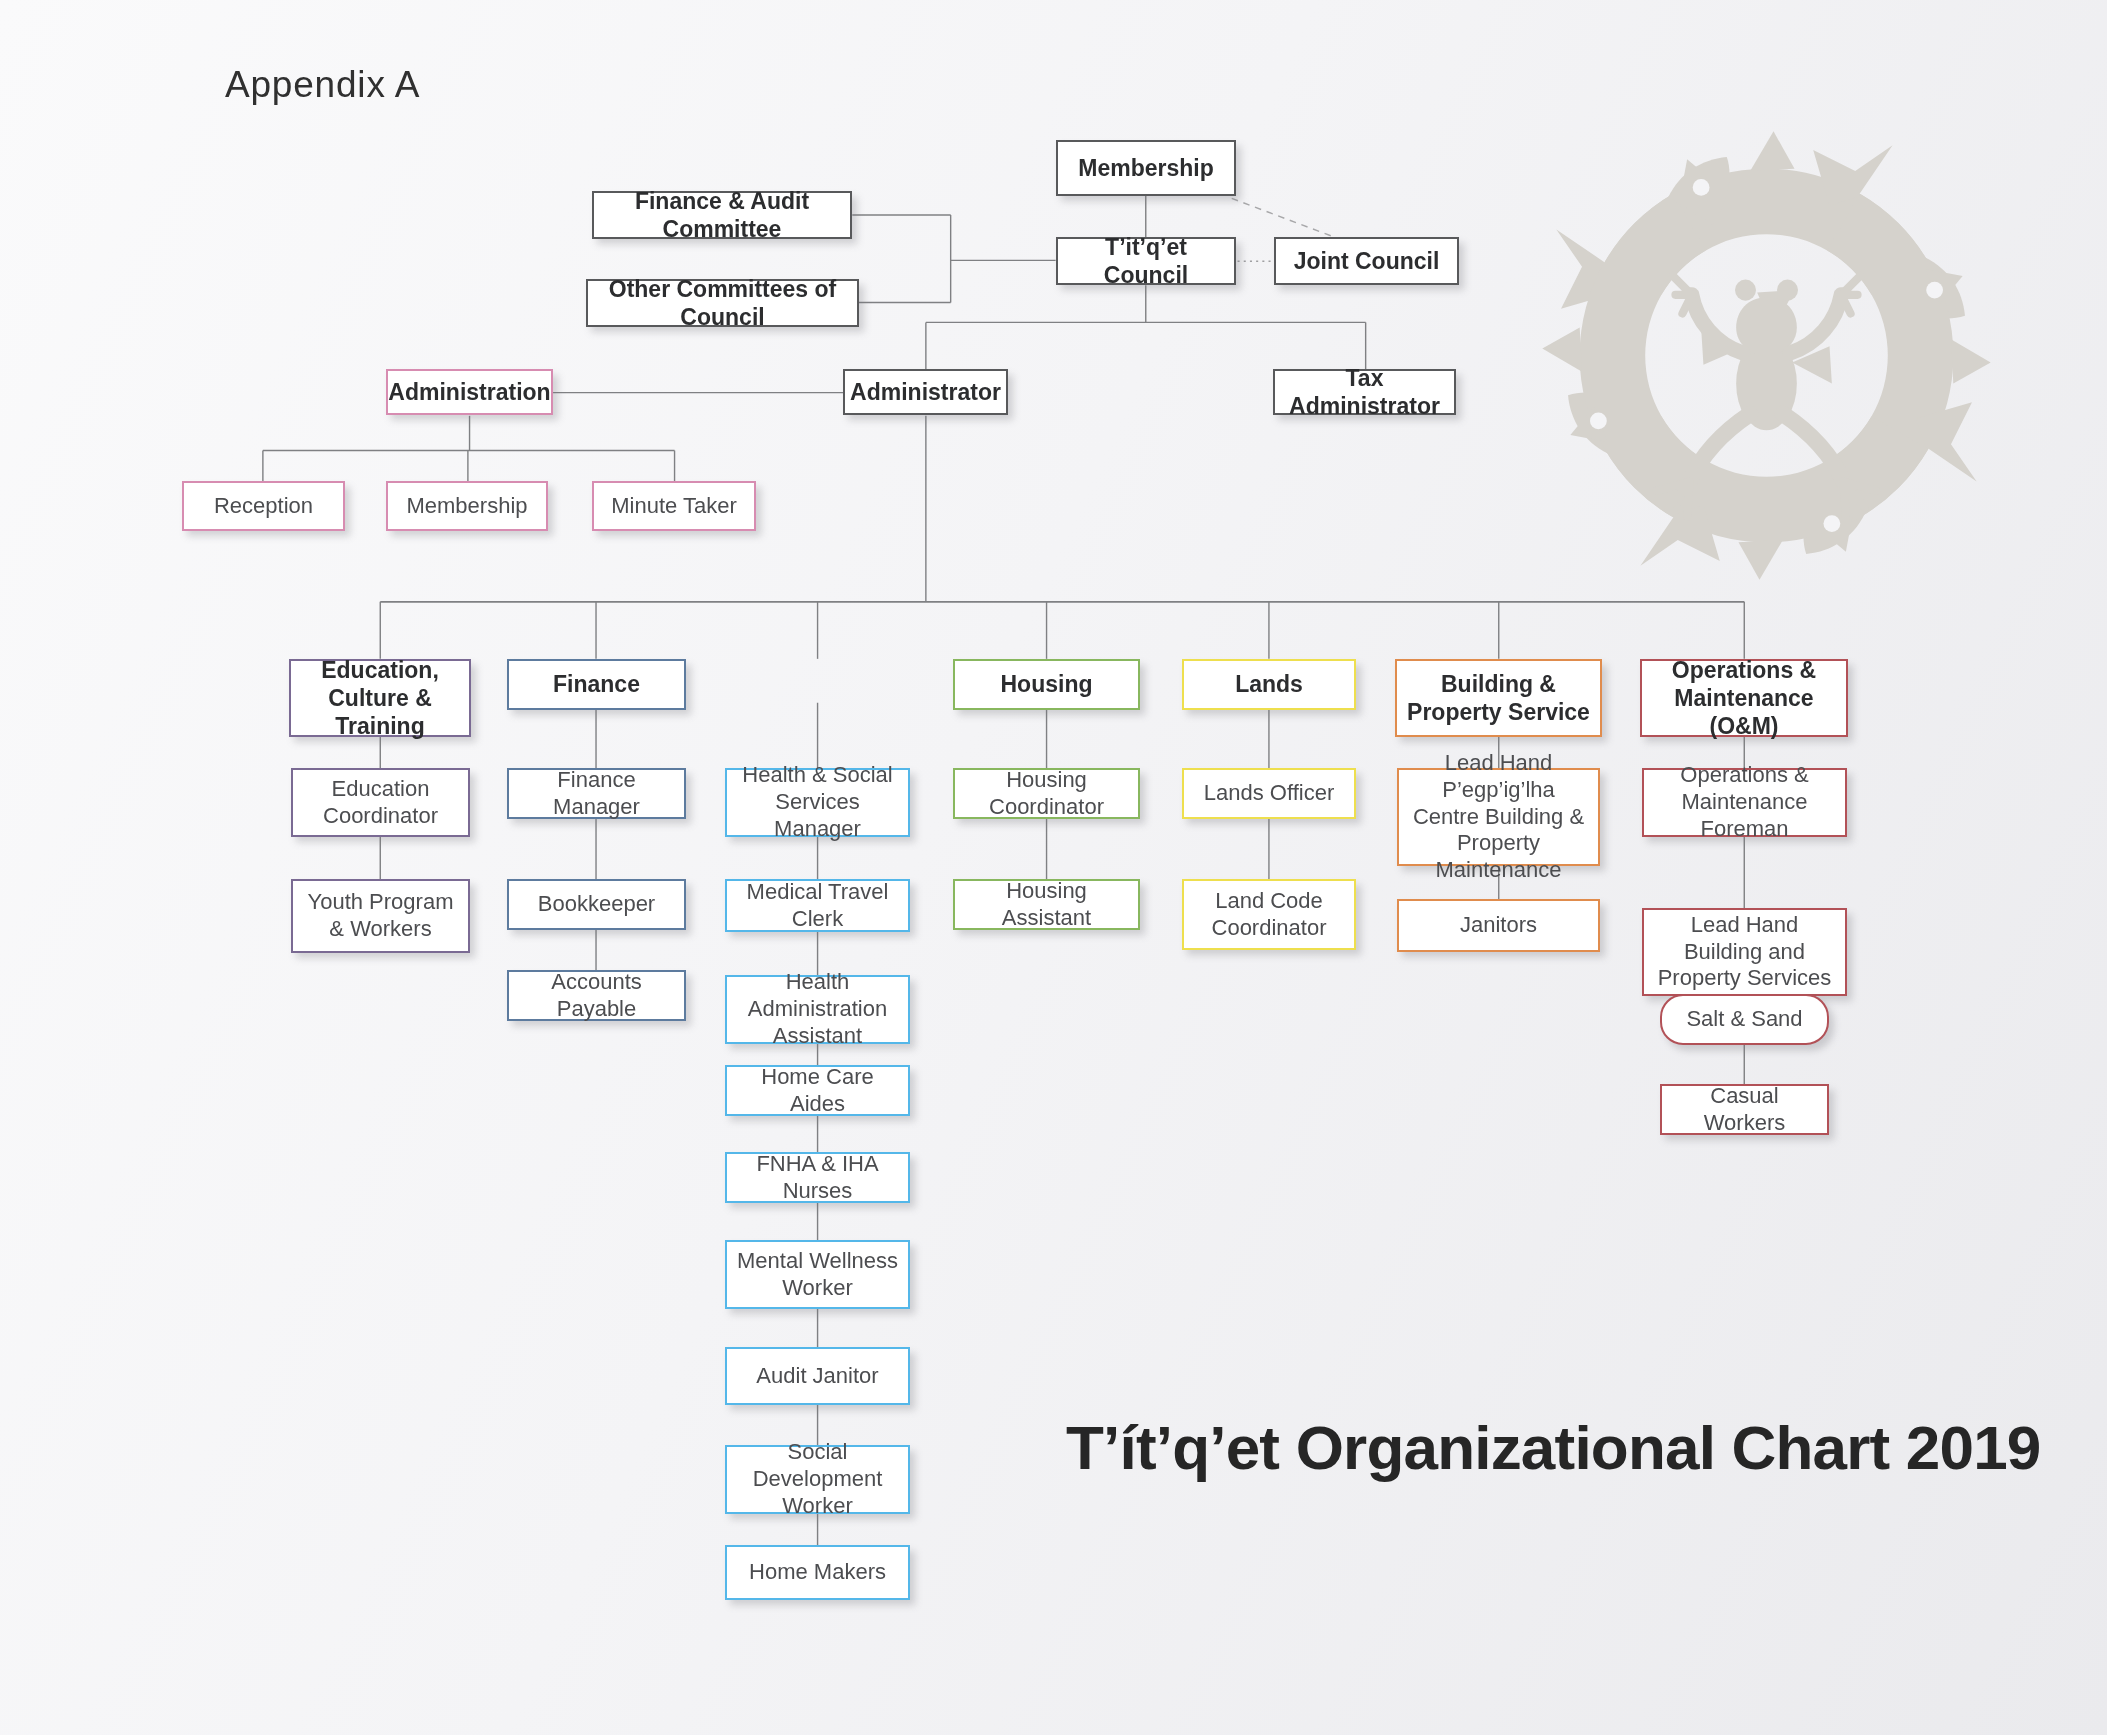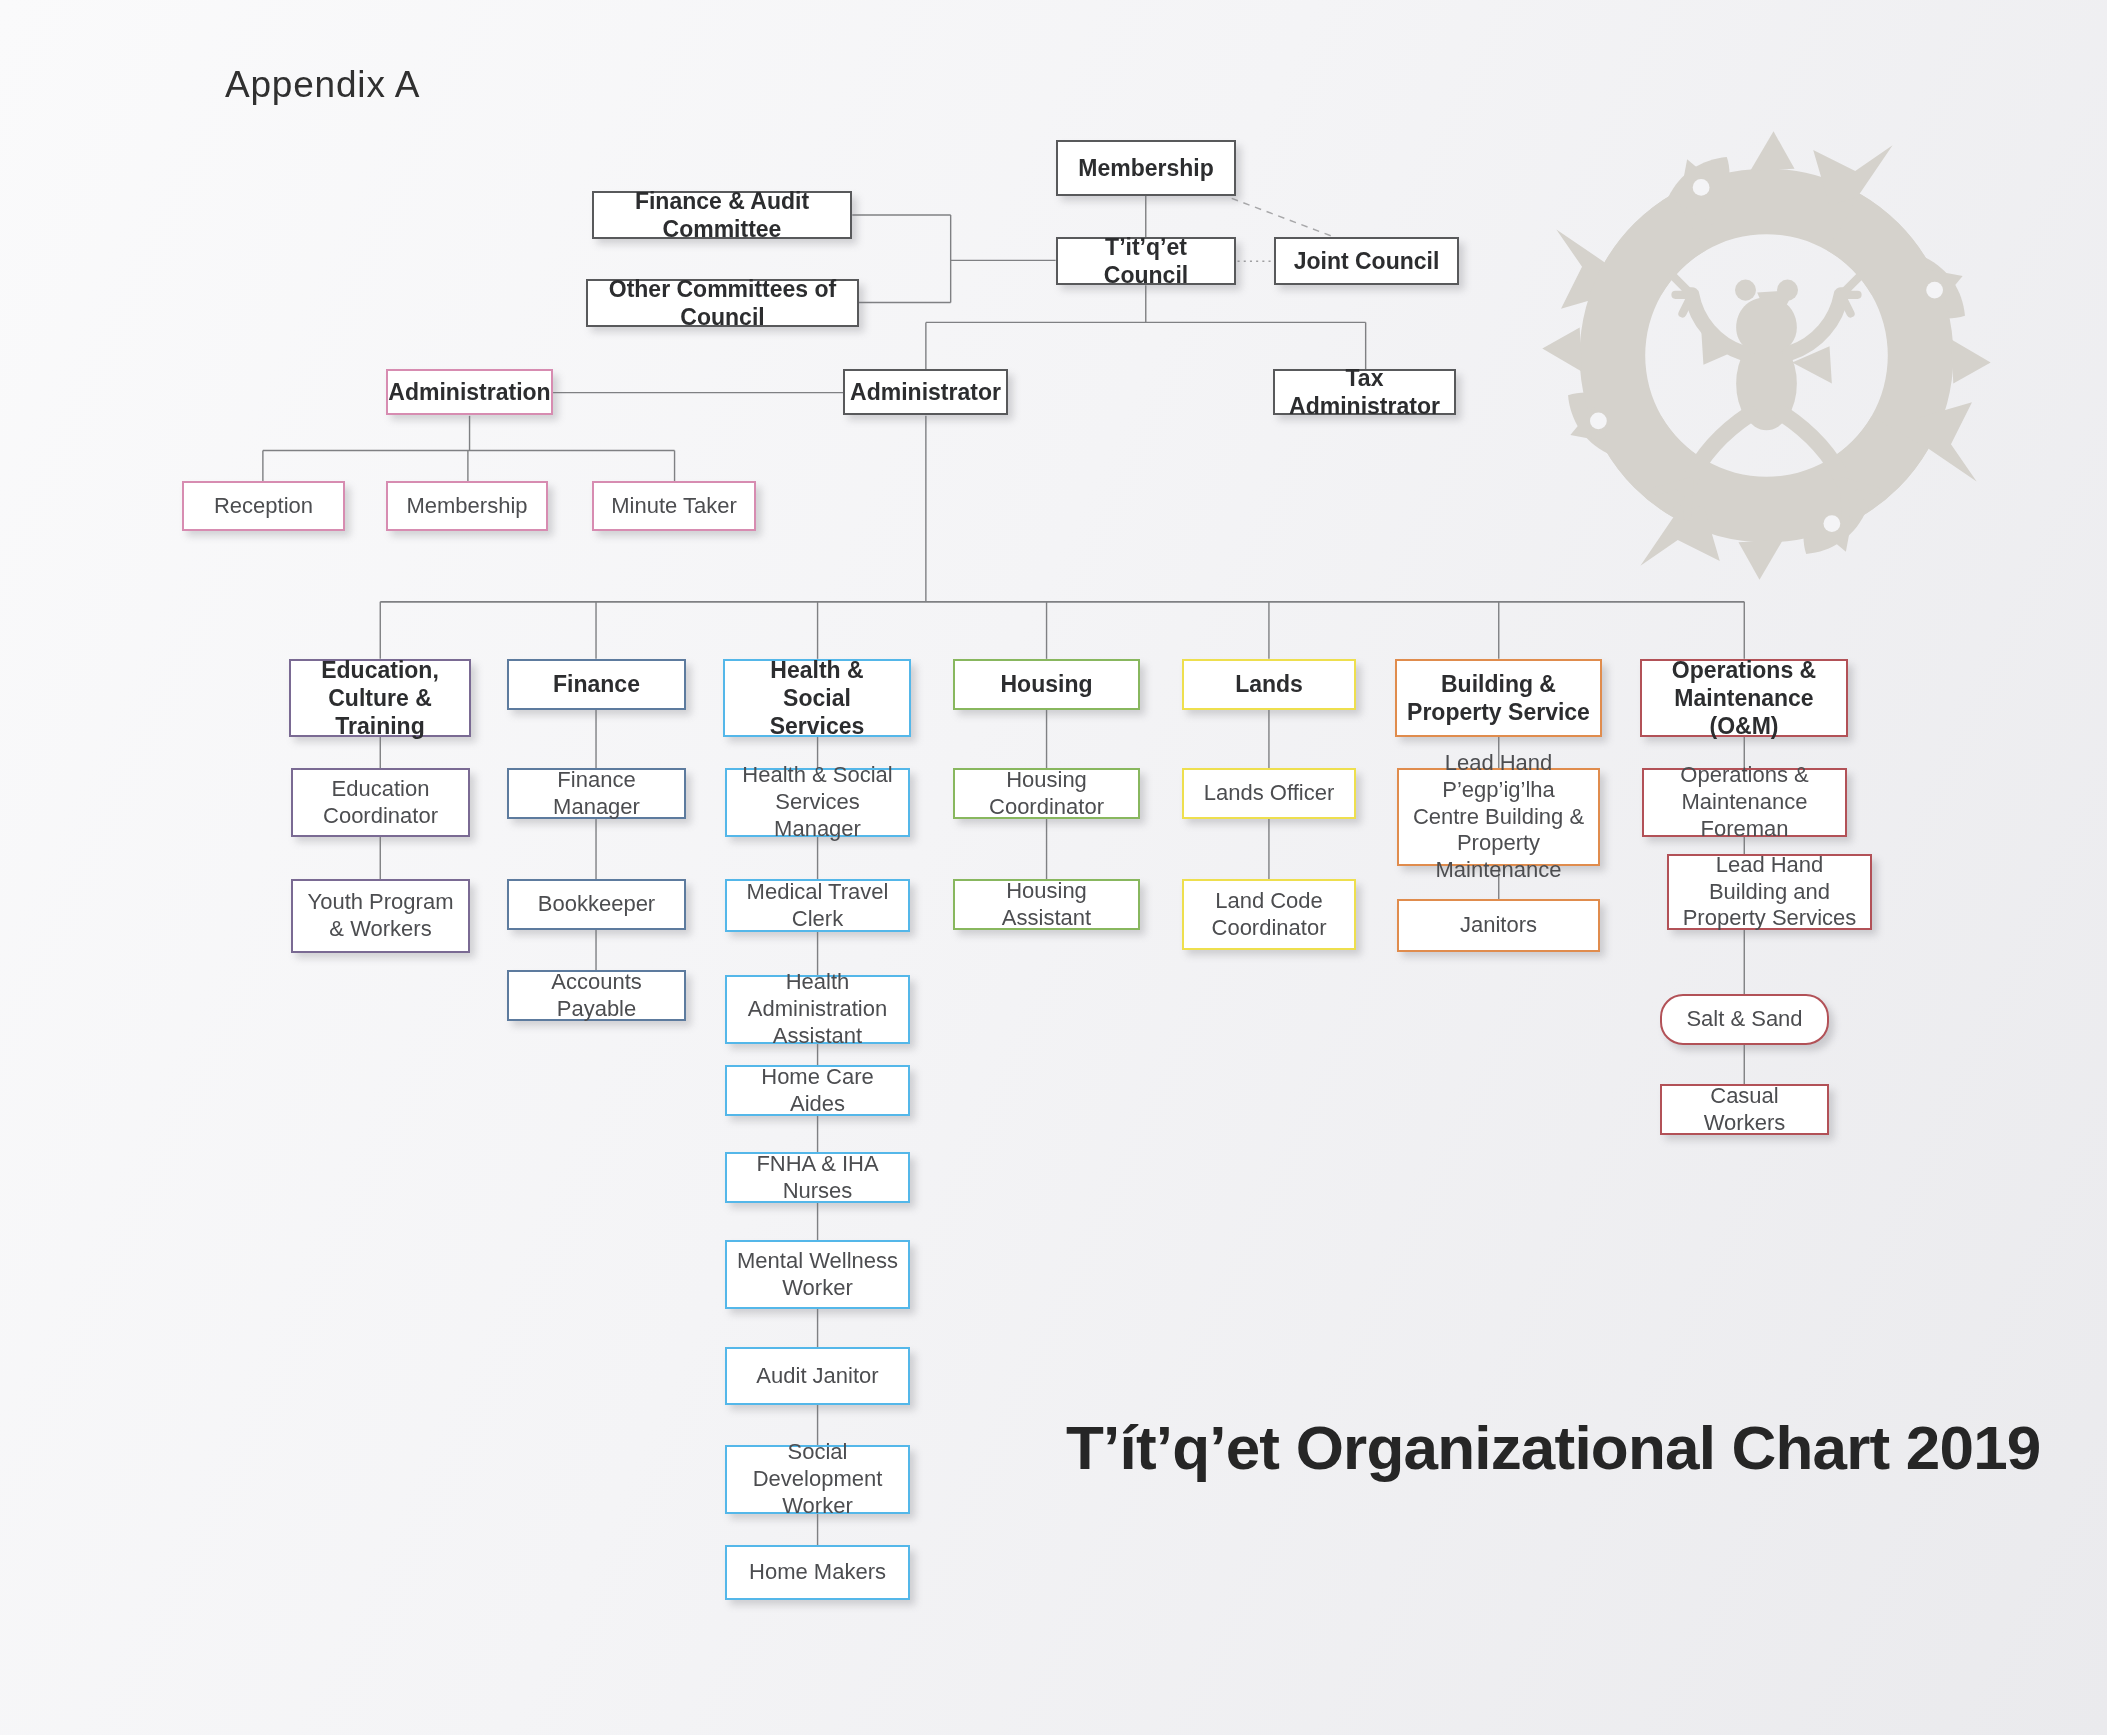--- a/index.html
+++ b/index.html
@@ -123,21 +123,20 @@
 
   <div class="box bold" style="left: 289px; top: 659px; width: 182px; height: 78px; border-color: rgb(122, 106, 147);">Education, Culture &amp; Training</div>
   <div class="box" style="left: 291px; top: 768px; width: 179px; height: 69px; border-color: rgb(122, 106, 147);">Education Coordinator</div>
   <div class="box" style="left: 291px; top: 879px; width: 179px; height: 74px; border-color: rgb(122, 106, 147);">Youth Program &amp; Workers</div>
 
   <div class="box bold" style="left: 507px; top: 659px; width: 179px; height: 51px; border-color: rgb(93, 123, 158);">Finance</div>
   <div class="box" style="left: 507px; top: 768px; width: 179px; height: 51px; border-color: rgb(93, 123, 158);">Finance Manager</div>
   <div class="box" style="left: 507px; top: 879px; width: 179px; height: 51px; border-color: rgb(93, 123, 158);">Bookkeeper</div>
   <div class="box" style="left: 507px; top: 970px; width: 179px; height: 51px; border-color: rgb(93, 123, 158);">Accounts Payable</div>
 
-  <div class="box bold" style="left: 723px; top: 659px; width: 188px; height: 78px; border-color: rgb(84, 183, 233);">Health &amp; Social Services</div>
   <div class="box" style="left: 725px; top: 768px; width: 185px; height: 69px; border-color: rgb(84, 183, 233);">Health &amp; Social Services Manager</div>
   <div class="box" style="left: 725px; top: 879px; width: 185px; height: 53px; border-color: rgb(84, 183, 233);">Medical Travel Clerk</div>
   <div class="box" style="left: 725px; top: 975px; width: 185px; height: 69px; border-color: rgb(84, 183, 233);">Health Administration Assistant</div>
   <div class="box" style="left: 725px; top: 1065px; width: 185px; height: 51px; border-color: rgb(84, 183, 233);">Home Care Aides</div>
   <div class="box" style="left: 725px; top: 1152px; width: 185px; height: 51px; border-color: rgb(84, 183, 233);">FNHA &amp; IHA Nurses</div>
   <div class="box" style="left: 725px; top: 1240px; width: 185px; height: 69px; border-color: rgb(84, 183, 233);">Mental Wellness Worker</div>
   <div class="box" style="left: 725px; top: 1347px; width: 185px; height: 58px; border-color: rgb(84, 183, 233);">Audit Janitor</div>
   <div class="box" style="left: 725px; top: 1445px; width: 185px; height: 69px; border-color: rgb(84, 183, 233);">Social Development Worker</div>
   <div class="box" style="left: 725px; top: 1545px; width: 185px; height: 55px; border-color: rgb(84, 183, 233);">Home Makers</div>
 
@@ -148,18 +147,18 @@
   <div class="box bold" style="left: 1182px; top: 659px; width: 174px; height: 51px; border-color: rgb(238, 223, 78);">Lands</div>
   <div class="box" style="left: 1182px; top: 768px; width: 174px; height: 51px; border-color: rgb(238, 223, 78); text-align: right;">Lands Officer</div>
   <div class="box" style="left: 1182px; top: 879px; width: 174px; height: 71px; border-color: rgb(238, 223, 78);">Land Code Coordinator</div>
 
   <div class="box bold" style="left: 1395px; top: 659px; width: 207px; height: 78px; border-color: rgb(224, 140, 77);">Building &amp; Property Service</div>
   <div class="box" style="left: 1397px; top: 768px; width: 203px; height: 98px; border-color: rgb(224, 140, 77);">Lead Hand P’egp’ig’lha Centre Building &amp; Property Maintenance</div>
   <div class="box" style="left: 1397px; top: 899px; width: 203px; height: 53px; border-color: rgb(224, 140, 77);">Janitors</div>
 
   <div class="box bold" style="left: 1640px; top: 659px; width: 208px; height: 78px; border-color: rgb(178, 81, 87);">Operations &amp; Maintenance (O&amp;M)</div>
   <div class="box" style="left: 1642px; top: 768px; width: 205px; height: 69px; border-color: rgb(178, 81, 87);">Operations &amp; Maintenance Foreman</div>
-  <div class="box" style="left: 1642px; top: 854px; width: 205px; height: 76px; border-color: rgb(178, 81, 87); margin-left: 25px;">Lead Hand Building and Property Services</div>
+  <div class="box" style="left: 1642px; top: 908px; width: 205px; height: 88px; border-color: rgb(178, 81, 87);">Lead Hand Building and Property Services</div>
   <div class="box" style="left: 1660px; top: 994px; width: 169px; height: 51px; border-color: rgb(178, 81, 87); border-radius: 23px;">Salt &amp; Sand</div>
   <div class="box" style="left: 1660px; top: 1084px; width: 169px; height: 51px; border-color: rgb(178, 81, 87);">Casual Workers</div>
 
 </div>
 
 
 </body></html>

